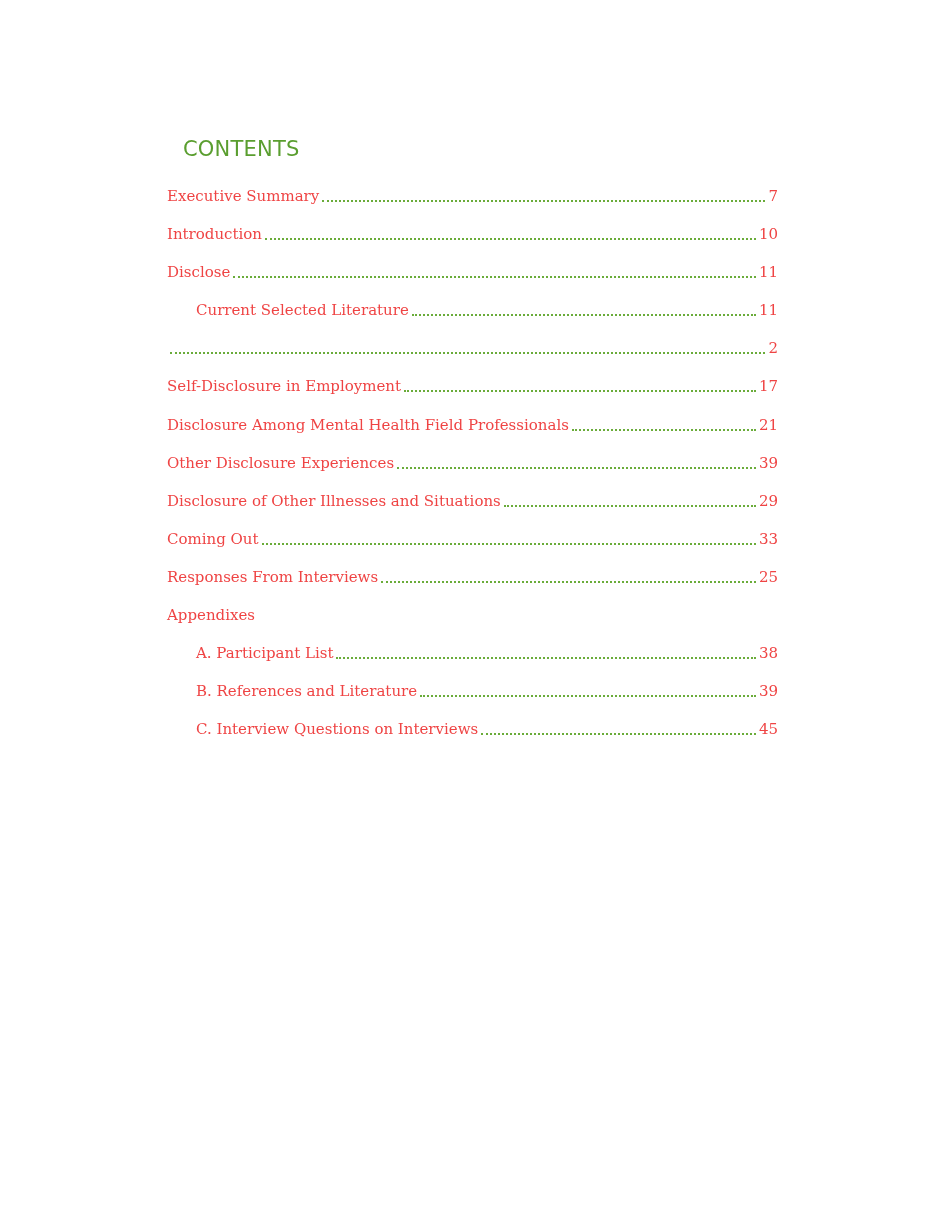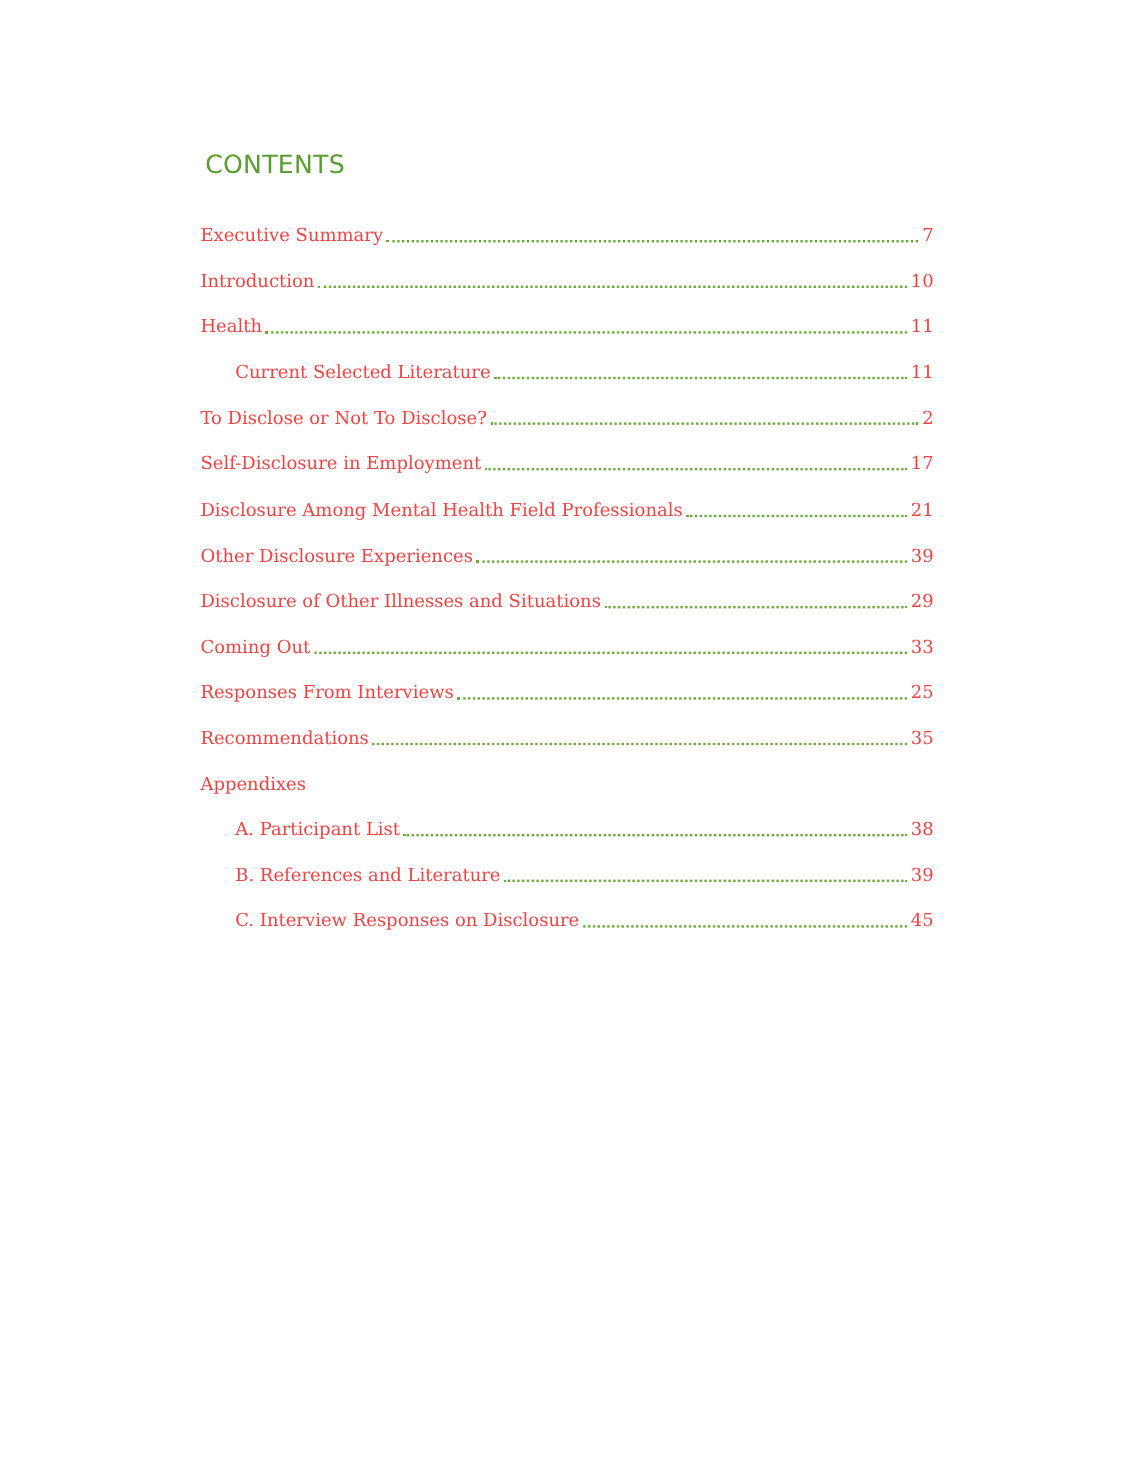--- a/index.html
+++ b/index.html
@@ -1,21 +1,21 @@
 <!DOCTYPE html>
 <html><head>
 <meta charset="utf-8">
 <style>
   html, body { margin: 0; padding: 0; background: #ffffff; }
   body { width: 950px; height: 1230px; position: relative; overflow: hidden; }
   .page { position: absolute; left: 0; top: 0; width: 950px; height: 1230px; background: #fff; }
   .title {
     position: absolute; left: 167px; top: 119px;
     font-family: "DejaVu Sans", sans-serif; font-size: 21px; font-weight: normal;
-    color: #5a9e2f; letter-spacing: 0.2px; margin: 4px; line-height: 28px;
+    color: #5a9e2f; letter-spacing: 0.2px; margin: 16px; line-height: 28px;
   }
   .toc { position: absolute; left: 167px; top: 185px; width: 611px; }
   .entry {
     position: relative; height: 38.1px; display: flex; align-items: flex-start;
     font-family: "DejaVu Serif", serif; font-size: 15px; color: #ef4444;
     line-height: 22px;
   }
   .entry.indent .label { padding-left: 29px; }
   .label { white-space: nowrap; flex: none; }
   .leader {
@@ -38,31 +38,30 @@
       <span class="label">Executive Summary</span>
       <span class="leader"></span>
       <span class="page-num">7</span>
     </div>
     <div class="entry">
       <span class="label">Introduction</span>
       <span class="leader"></span>
       <span class="page-num">10</span>
     </div>
     <div class="entry">
-      <span class="label">Health</span>
+      <span class="label">Disclose</span>
       <span class="leader"></span>
       <span class="page-num">11</span>
     </div>
     <div class="entry indent">
       <span class="label">Current Selected Literature</span>
       <span class="leader"></span>
       <span class="page-num">11</span>
     </div>
     <div class="entry">
-      <span class="label">To Disclose or Not To Disclose?</span>
       <span class="leader"></span>
       <span class="page-num">2</span>
     </div>
     <div class="entry">
       <span class="label">Self-Disclosure in Employment</span>
       <span class="leader"></span>
       <span class="page-num">17</span>
     </div>
     <div class="entry">
       <span class="label">Disclosure Among Mental Health Field Professionals</span>
@@ -83,36 +82,31 @@
       <span class="label">Coming Out</span>
       <span class="leader"></span>
       <span class="page-num">33</span>
     </div>
     <div class="entry">
       <span class="label">Responses From Interviews</span>
       <span class="leader"></span>
       <span class="page-num">25</span>
     </div>
     <div class="entry">
-      <span class="label">Recommendations</span>
-      <span class="leader"></span>
-      <span class="page-num">35</span>
-    </div>
-    <div class="entry">
       <span class="label">Appendixes</span>
     </div>
     <div class="entry indent">
       <span class="label">A. Participant List</span>
       <span class="leader"></span>
       <span class="page-num">38</span>
     </div>
     <div class="entry indent">
       <span class="label">B. References and Literature</span>
       <span class="leader"></span>
       <span class="page-num">39</span>
     </div>
     <div class="entry indent">
-      <span class="label">C. Interview Responses on Disclosure</span>
+      <span class="label">C. Interview Questions on Interviews</span>
       <span class="leader"></span>
       <span class="page-num">45</span>
     </div>
   </div>
 </div>
 
 </body></html>

